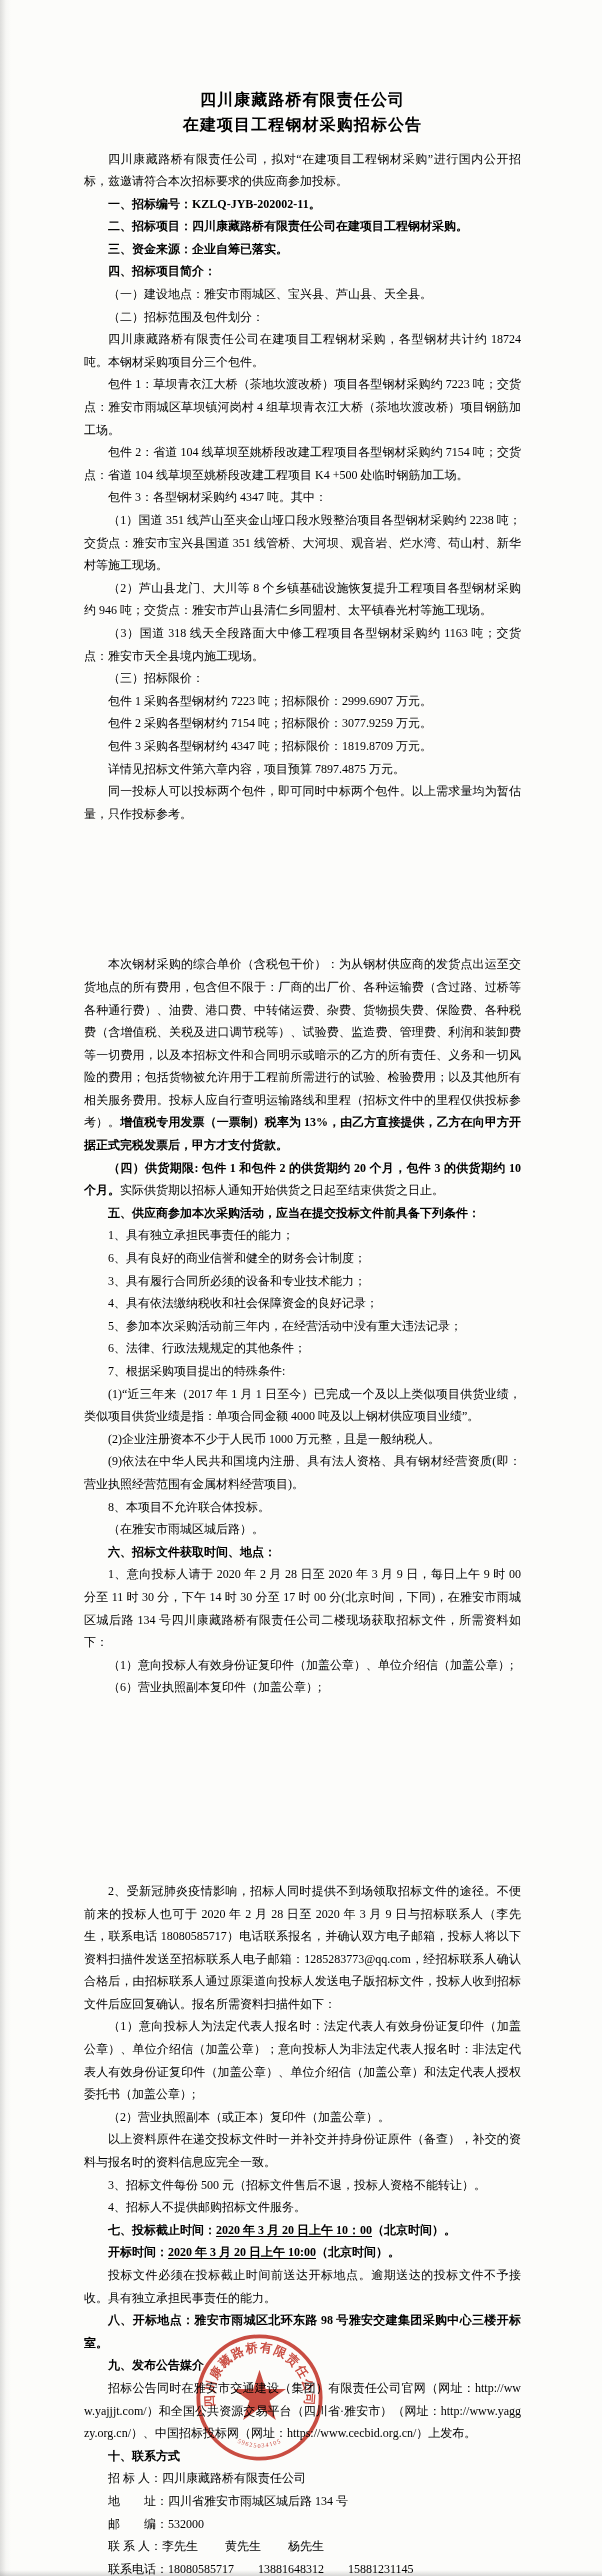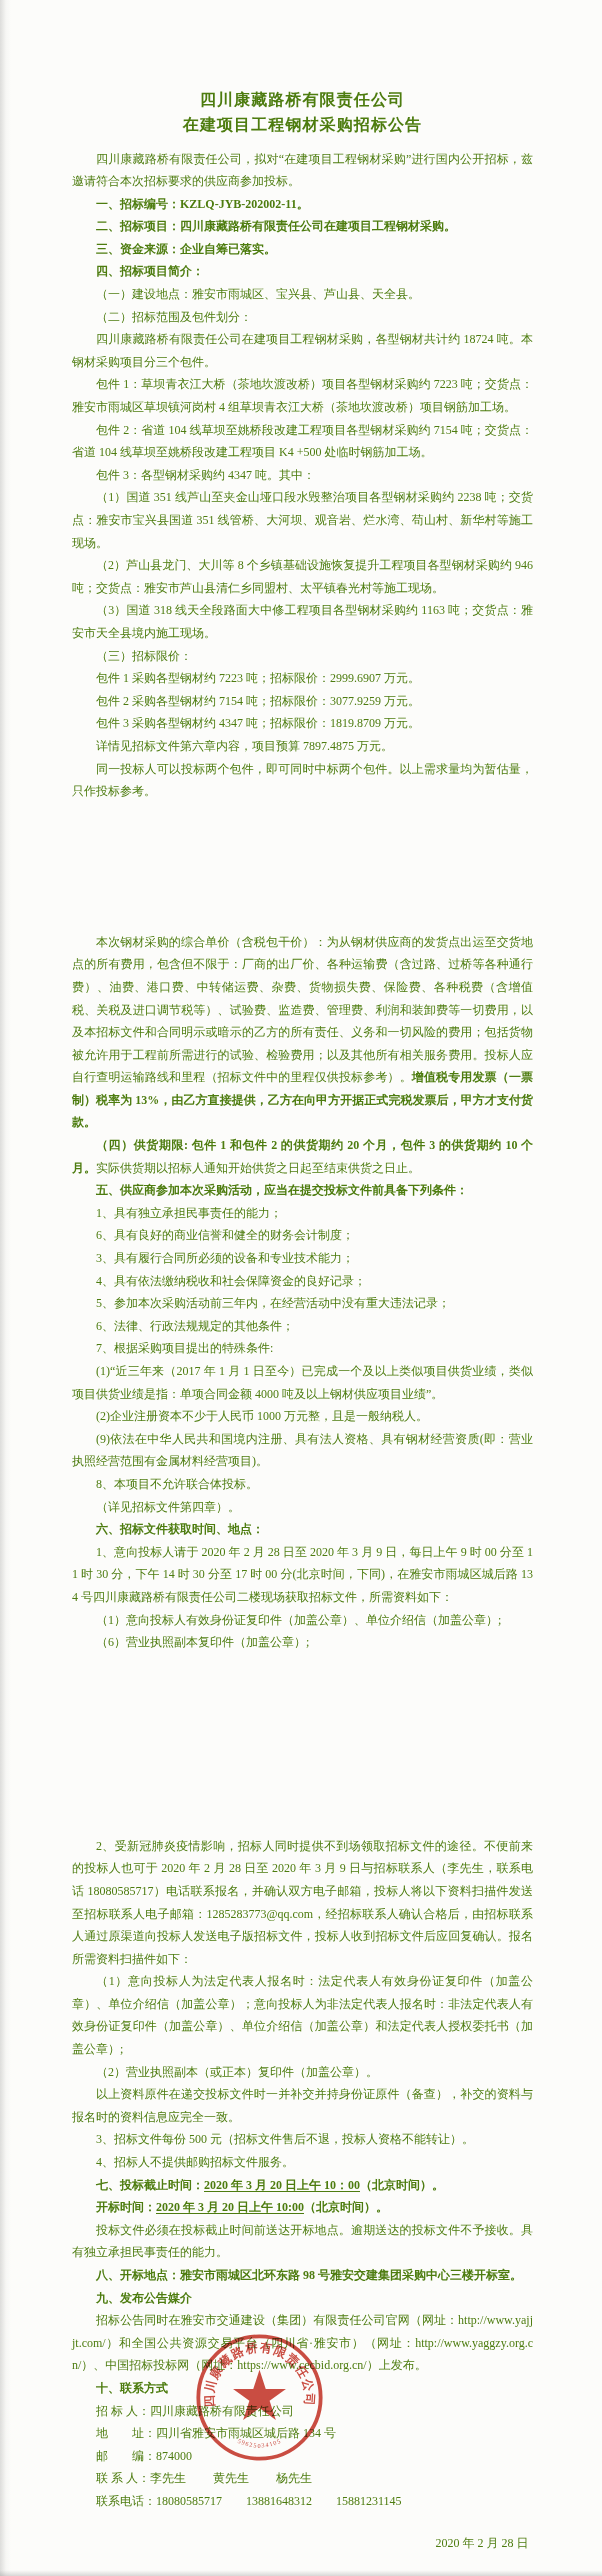--- a/index.html
+++ b/index.html
@@ -1,28 +1,28 @@
 <!DOCTYPE html>
 <html style="font-size:12px"><head>
 <meta charset="utf-8">
 <style>
   html,body{margin:0;padding:0;background:#e9e9e7;}
   .sheet{
     position:relative;width:602px;height:2576px;margin:0 auto;
     background:#fcfcfa;overflow:hidden;
-    font-family:"Liberation Serif","DejaVu Serif",serif;color:#4d7c0f;
+    font-family:"Liberation Serif","DejaVu Serif",serif;color:#000000;
   }
   .edge-left{position:absolute;left:0;top:0;bottom:0;width:10.5px;
     background:linear-gradient(to right,rgba(110,110,110,.22),rgba(160,160,160,.06) 55%,transparent);}
   .edge-bottom{position:absolute;left:0;right:0;bottom:0;height:6px;
     background:linear-gradient(to top,rgba(120,120,120,.28),transparent);}
   .content{position:relative;padding:0 69px 0 72px;}
   .title{margin-top:87px;}
   .title-line{text-align:center;font-size:16px;font-weight:700;line-height:25px;letter-spacing:1.1px;}
-  .page-block{margin:0;}
+  .page-block{margin:12px;}
   .para{font-size:12px;line-height:22.6px;text-align:justify;word-break:break-all;}
   .para.indent{text-indent:24px;}
   .b{font-weight:700;}
   .u{text-decoration:underline;text-underline-offset:2.3px;}
   .date-line{font-size:12px;line-height:22.6px;text-align:right;padding-right:4.5px;margin-top:19px;}
   .seal{position:absolute;left:190px;top:2328px;width:139px;height:139px;
     mix-blend-mode:multiply;opacity:.9;}
   .seal .ring{fill:none;stroke:#c73a2e;stroke-width:5.5;}
   .seal .star{fill:#c73a2e;}
   .seal text{fill:#c73a2e;font-family:"Liberation Serif","DejaVu Serif",serif;font-weight:700;}
@@ -73,21 +73,21 @@
           <div class="para indent"><span class="">6、具有良好的商业信誉和健全的财务会计制度；</span></div>
           <div class="para indent"><span class="">3、具有履行合同所必须的设备和专业技术能力；</span></div>
           <div class="para indent"><span class="">4、具有依法缴纳税收和社会保障资金的良好记录；</span></div>
           <div class="para indent"><span class="">5、参加本次采购活动前三年内，在经营活动中没有重大违法记录；</span></div>
           <div class="para indent"><span class="">6、法律、行政法规规定的其他条件；</span></div>
           <div class="para indent"><span class="">7、根据采购项目提出的特殊条件:</span></div>
           <div class="para indent"><span class="">(1)“近三年来（2017 年 1 月 1 日至今）已完成一个及以上类似项目供货业绩，类似项目供货业绩是指：单项合同金额 4000 吨及以上钢材供应项目业绩”。</span></div>
           <div class="para indent"><span class="">(2)企业注册资本不少于人民币 1000 万元整，且是一般纳税人。</span></div>
           <div class="para indent"><span class="">(9)依法在中华人民共和国境内注册、具有法人资格、具有钢材经营资质(即：营业执照经营范围有金属材料经营项目)。</span></div>
           <div class="para indent"><span class="">8、本项目不允许联合体投标。</span></div>
-          <div class="para indent"><span class="">（详见招标文件第四章）。</span></div>
+          <div class="para indent"><span class="">（在雅安市雨城区城后路）。</span></div>
           <div class="para indent"><span class="b ">六、招标文件获取时间、地点：</span></div>
           <div class="para indent"><span class="">1、意向投标人请于 2020 年 2 月 28 日至 2020 年 3 月 9 日，每日上午 9 时 00 分至 11 时 30 分，下午 14 时 30 分至 17 时 00 分(北京时间，下同)，在雅安市雨城区城后路 134 号四川康藏路桥有限责任公司二楼现场获取招标文件，所需资料如下：</span></div>
           <div class="para indent"><span class="">（1）意向投标人有效身份证复印件（加盖公章）、单位介绍信（加盖公章）;</span></div>
           <div class="para indent"><span class="">（6）营业执照副本复印件（加盖公章）;</span></div>
         </div>
         <div class="page-block" style="margin-top: 181px;">
           <div class="para indent"><span class="">2、受新冠肺炎疫情影响，招标人同时提供不到场领取招标文件的途径。不便前来的投标人也可于 2020 年 2 月 28 日至 2020 年 3 月 9 日与招标联系人（李先生，联系电话 18080585717）电话联系报名，并确认双方电子邮箱，投标人将以下资料扫描件发送至招标联系人电子邮箱：1285283773@qq.com，经招标联系人确认合格后，由招标联系人通过原渠道向投标人发送电子版招标文件，投标人收到招标文件后应回复确认。报名所需资料扫描件如下：</span></div>
           <div class="para indent"><span class="">（1）意向投标人为法定代表人报名时：法定代表人有效身份证复印件（加盖公章）、单位介绍信（加盖公章）；意向投标人为非法定代表人报名时：非法定代表人有效身份证复印件（加盖公章）、单位介绍信（加盖公章）和法定代表人授权委托书（加盖公章）;</span></div>
           <div class="para indent"><span class="">（2）营业执照副本（或正本）复印件（加盖公章）。</span></div>
           <div class="para indent"><span class="">以上资料原件在递交投标文件时一并补交并持身份证原件（备查），补交的资料与报名时的资料信息应完全一致。</span></div>
@@ -95,21 +95,21 @@
           <div class="para indent"><span class="">4、招标人不提供邮购招标文件服务。</span></div>
           <div class="para indent"><span class="b ">七、投标截止时间：</span><span class="b u">2020 年 3 月 20 日上午 10：00</span><span class="b ">（北京时间）。</span></div>
           <div class="para indent"><span class="b ">开标时间：</span><span class="b u">2020 年 3 月 20 日上午 10:00</span><span class="b ">（北京时间）。</span></div>
           <div class="para indent"><span class="">投标文件必须在投标截止时间前送达开标地点。逾期送达的投标文件不予接收。具有独立承担民事责任的能力。</span></div>
           <div class="para indent"><span class="b ">八、开标地点：雅安市雨城区北环东路 98 号雅安交建集团采购中心三楼开标室。</span></div>
           <div class="para indent"><span class="b ">九、发布公告媒介</span></div>
           <div class="para indent"><span class="">招标公告同时在雅安市交通建设（集团）有限责任公司官网（网址：http://www.yajjjt.com/）和全国公共资源交易平台（四川省·雅安市）（网址：http://www.yaggzy.org.cn/）、中国招标投标网（网址：https://www.cecbid.org.cn/）上发布。</span></div>
           <div class="para indent"><span class="b ">十、联系方式</span></div>
           <div class="para indent"><span class="">招 标 人：四川康藏路桥有限责任公司</span></div>
           <div class="para indent"><span class="">地　　址：四川省雅安市雨城区城后路 134 号</span></div>
-          <div class="para indent"><span class="">邮　　编：874000</span></div>
+          <div class="para indent"><span class="">邮　　编：532000</span></div>
           <div class="para indent"><span class="">联 系 人：李先生　　 黄先生　　 杨先生</span></div>
           <div class="para indent"><span class="">联系电话：18080585717　　13881648312　　15881231145</span></div>
         </div>
       </div>
 
     <div class="date-line">2020 年 2 月 28 日</div>
   </div>
 
   <svg class="seal" viewBox="0 0 200 200" aria-hidden="true">
     <circle class="ring" cx="100" cy="100" r="88"></circle>

